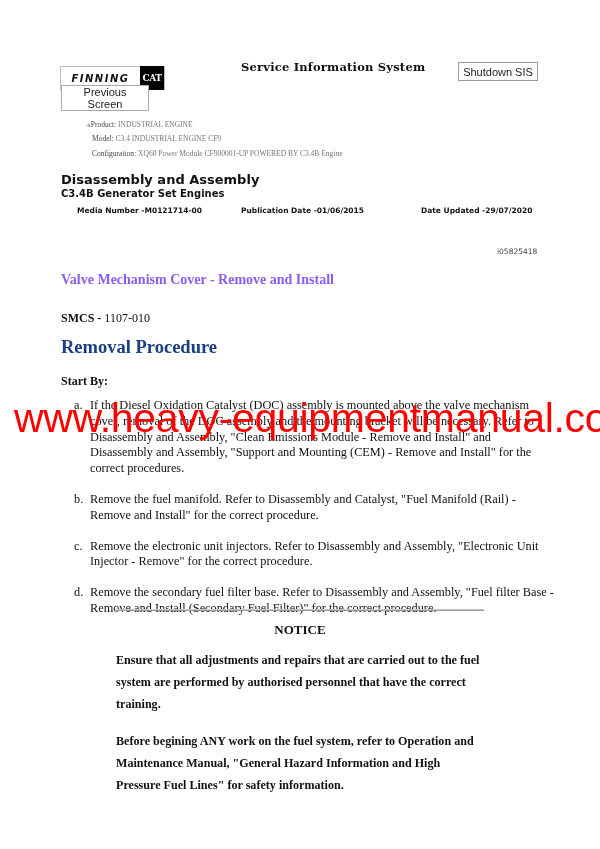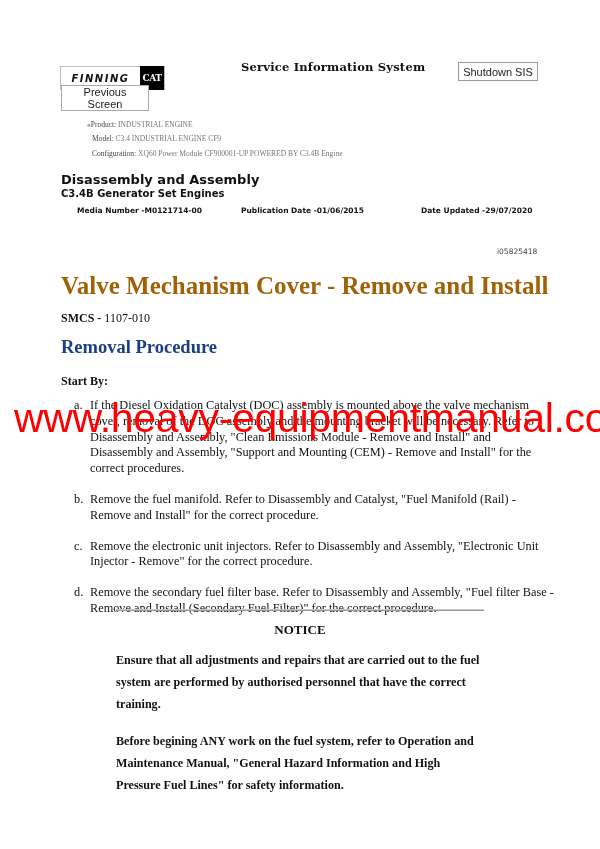--- a/index.html
+++ b/index.html
@@ -23,21 +23,21 @@
 
   .doc-head { position: absolute; left: 61px; top: 172px; font-family: "DejaVu Sans", sans-serif; font-weight: bold; font-size: 13px; color: #111; }
   .doc-sub { position: absolute; left: 61px; top: 188px; font-family: "DejaVu Sans", sans-serif; font-weight: bold; font-size: 10px; color: #111; }
   .doc-info { position: absolute; top: 206px; font-family: "DejaVu Sans", sans-serif; font-weight: bold; font-size: 7.5px; color: #111; }
   .info-media { left: 61px; padding-left: 16px; }
   .info-pub { left: 241px; }
   .info-upd { left: 421px; }
 
   .img-id { position: absolute; left: 497px; top: 247px; font-family: "DejaVu Sans", sans-serif; font-size: 7.5px; color: #444; }
 
-  .title { position: absolute; left: 61px; top: 272px; font-family: "Liberation Serif", serif; font-weight: bold; font-size: 25px; color: #a16207; }
+  .title { position: absolute; left: 61px; top: 272px; font-family: "Liberation Serif", serif; font-weight: bold; font-size: 14px; color: #8b5cf6; }
   .smcs { position: absolute; left: 61px; top: 311px; font-family: "Liberation Serif", serif; font-size: 12px; color: #111; }
   .smcs b { font-weight: bold; }
   .subtitle { position: absolute; left: 61px; top: 337px; font-family: "Liberation Serif", serif; font-weight: bold; font-size: 18.5px; color: #1a3f82; }
   .startby { position: absolute; left: 61px; top: 374px; font-family: "Liberation Serif", serif; font-weight: bold; font-size: 12px; color: #111; }
 
   .steps { position: absolute; left: 74px; top: 398px; width: 480px; font-family: "Liberation Serif", serif; font-size: 12.3px; line-height: 15.8px; color: #111; }
   .step { display: flex; margin-bottom: 15px; }
   .step-letter { width: 16px; flex-shrink: 0; }
   .step-text { flex: 1; }
 

